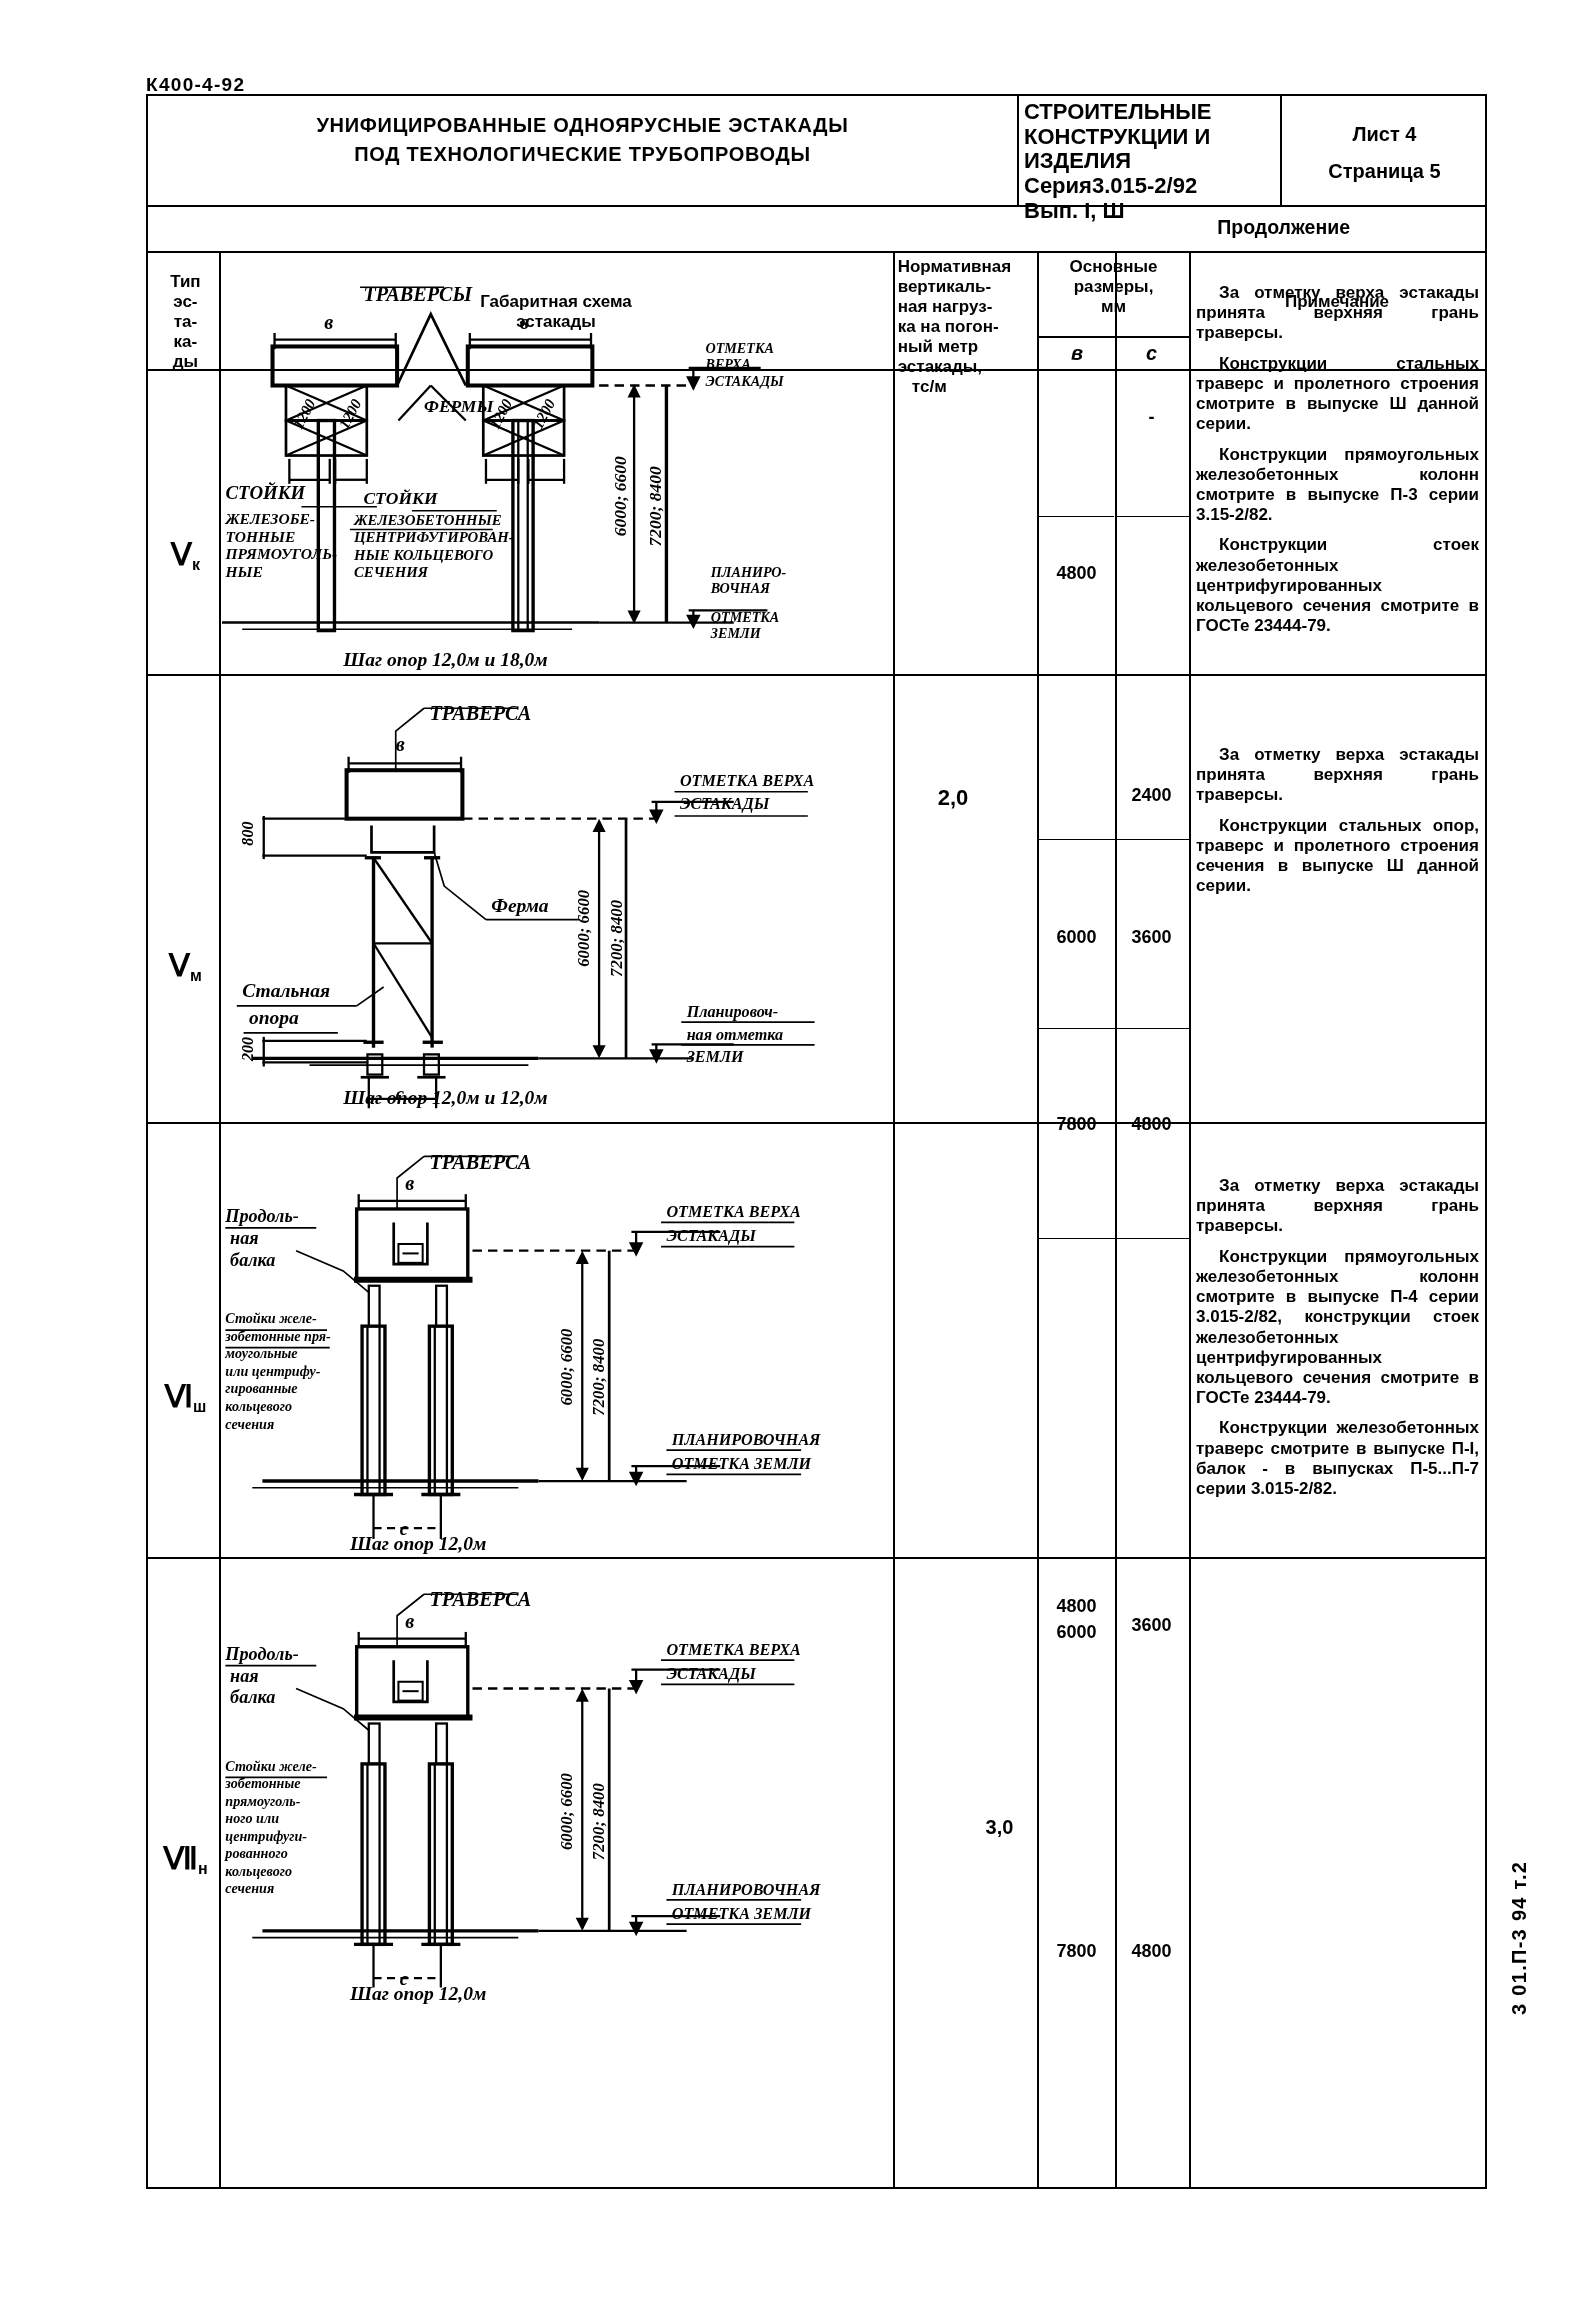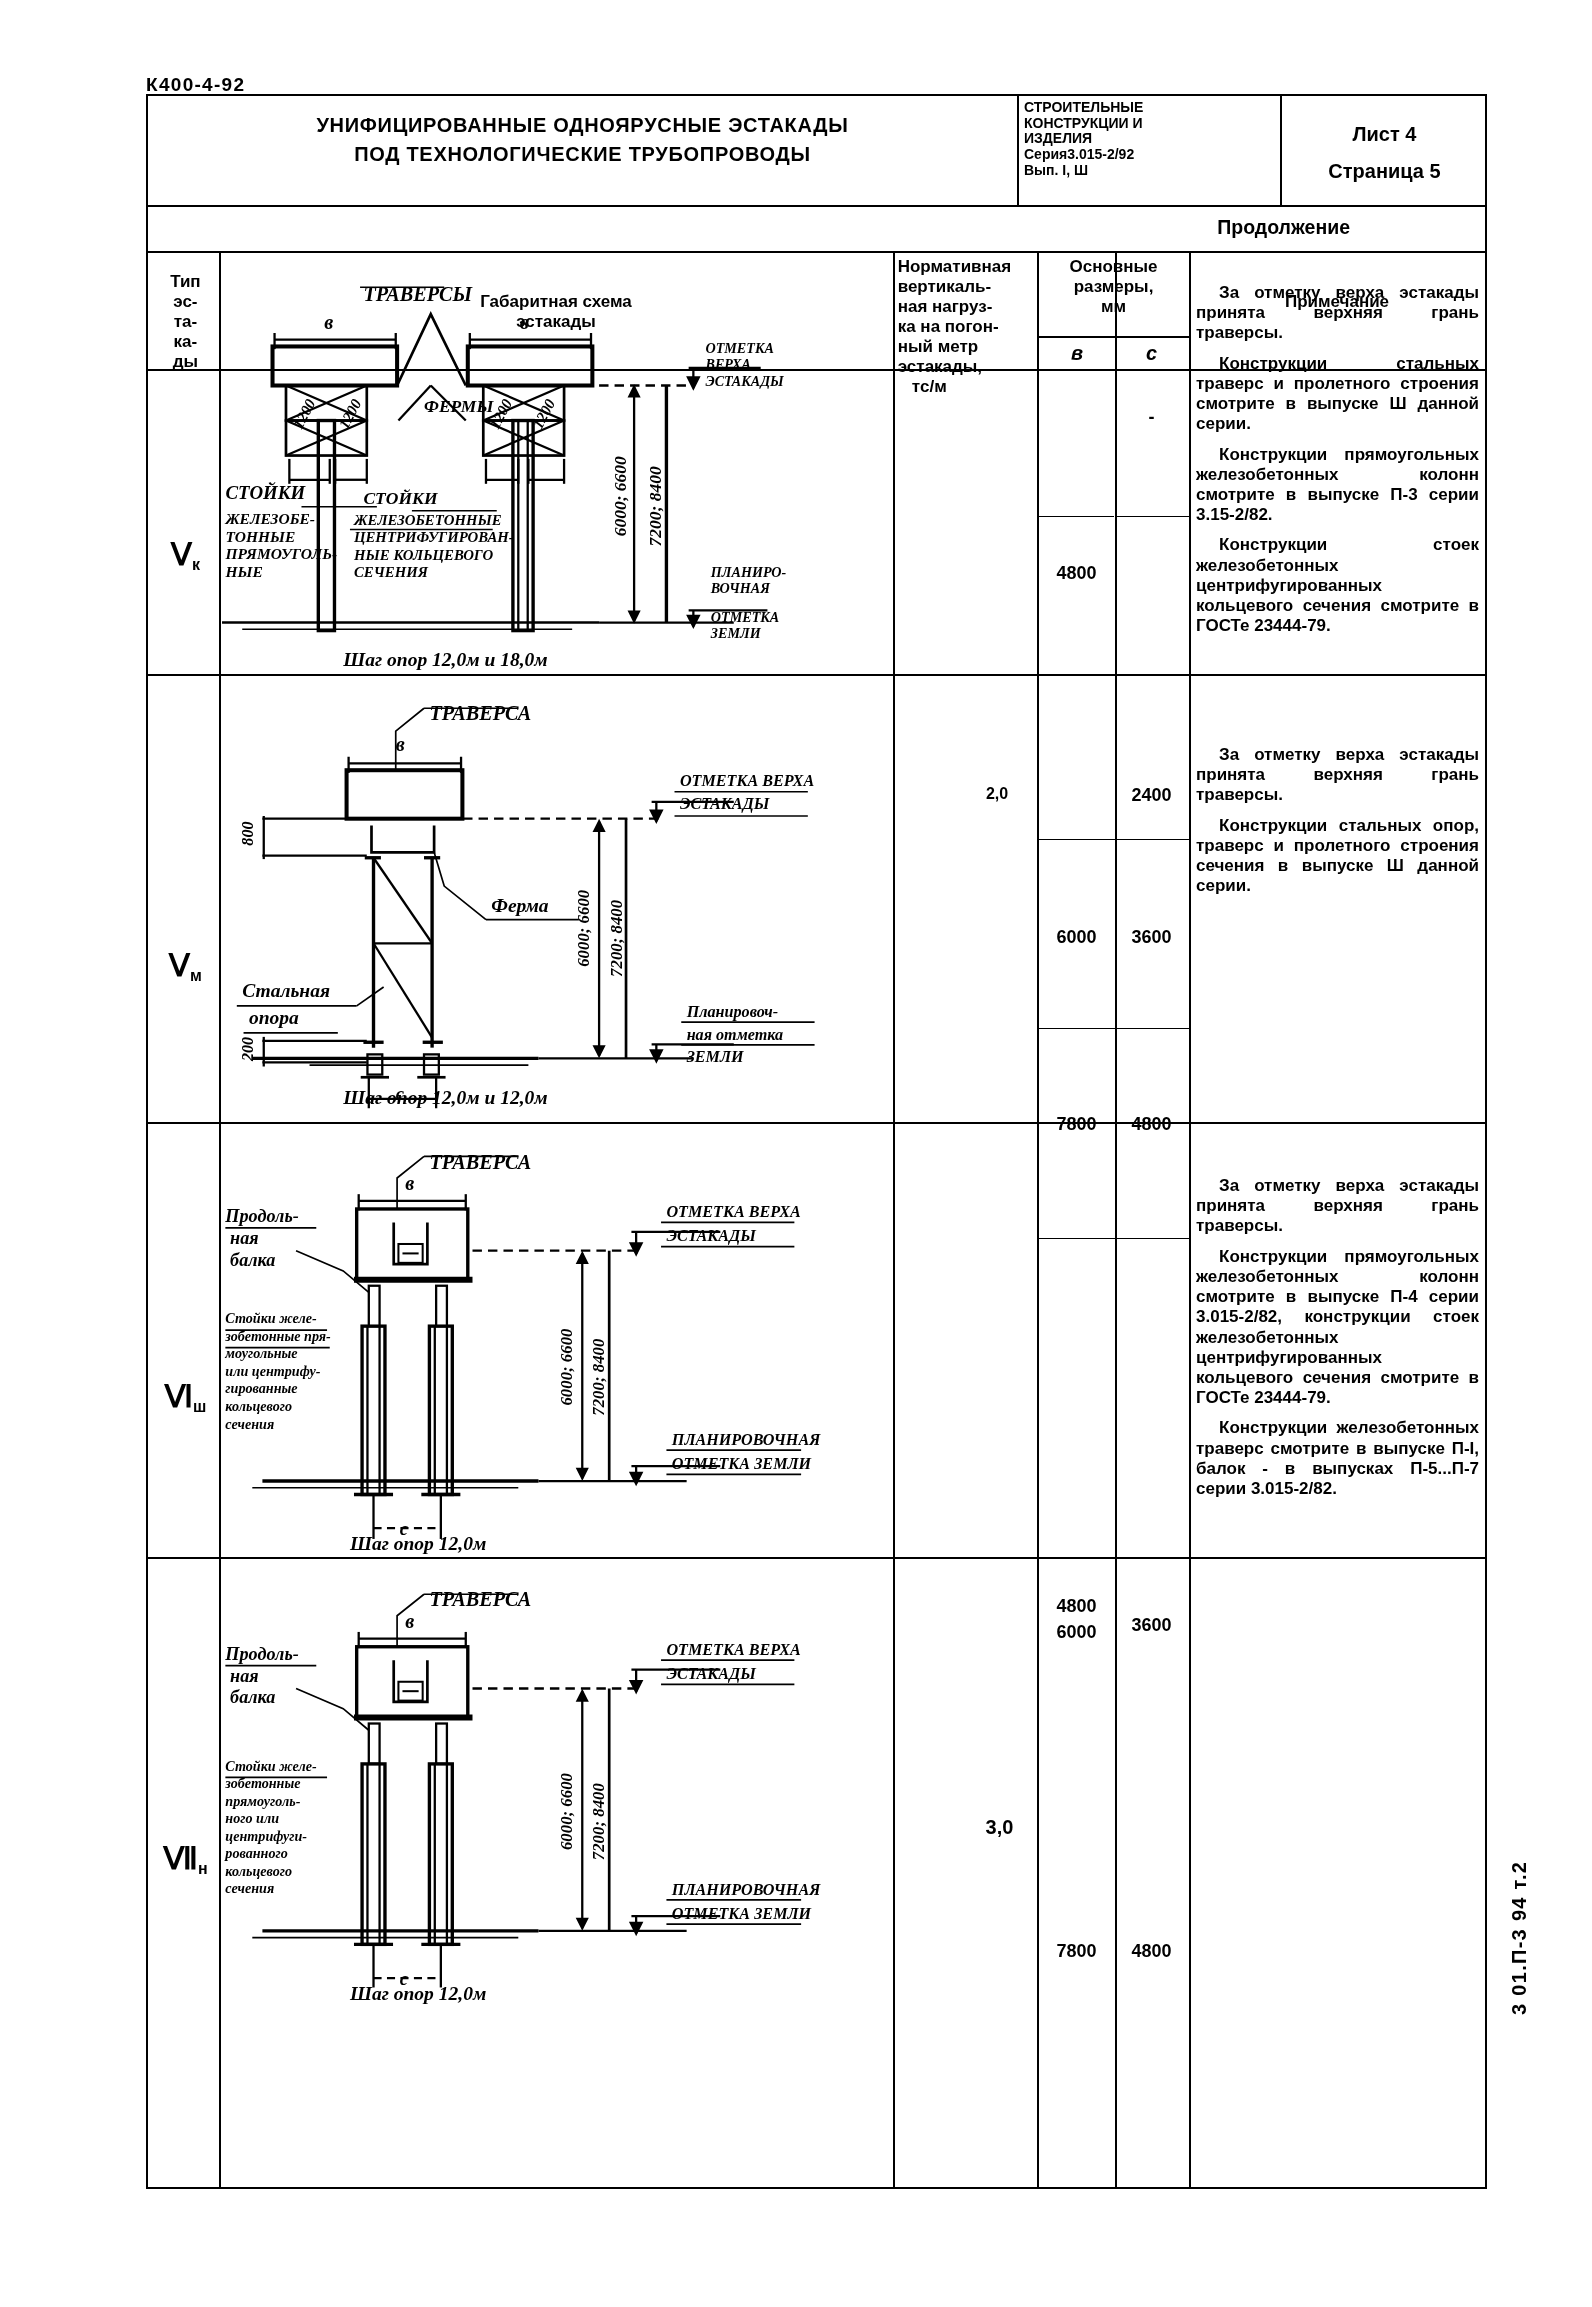--- a/index.html
+++ b/index.html
@@ -12,21 +12,21 @@
   
   .frame{position:absolute;left:130px;top:94px;width:1341px;height:2095px;
     border:2.7px solid #000;box-sizing:border-box;}
 
   
   .hdr{position:absolute;left:0;top:0;width:100%;height:111px;border-bottom:2.7px solid #000;box-sizing:border-box;}
   .hdr-title{position:absolute;left:0;top:15px;width:869px;text-align:center;
     font-size:20px;font-weight:bold;letter-spacing:0.7px;line-height:1.45;}
   .hdr-v1{position:absolute;left:869px;top:0;width:0;height:111px;border-left:2.7px solid #000;}
   .hdr-v2{position:absolute;left:1132px;top:0;width:0;height:111px;border-left:2.7px solid #000;}
-  .hdr-mid{position:absolute;left:876px;top:4px;width:251px;font-size:14px;font-weight:bold;line-height:1.12;}
+  .hdr-mid{position:absolute;left:876px;top:4px;width:251px;font-size:22px;font-weight:bold;line-height:1.12;}
   .hdr-right{position:absolute;left:1139px;top:20px;width:195px;text-align:center;font-size:20px;
     font-weight:bold;line-height:1.85;}
 
   
   .contin{position:absolute;left:0;top:111px;width:100%;height:46px;border-bottom:2.7px solid #000;box-sizing:border-box;}
   .contin span{position:absolute;right:135px;top:9.4px;font-size:19.5px;font-weight:bold;}
 
   
   .tbl{position:absolute;left:0;top:157px;width:100%;height:1936px;}
   .col{position:absolute;top:0;height:100%;border-left:2px solid #000;box-sizing:border-box;}
@@ -351,21 +351,21 @@
             <line x1="672" y1="196" x2="870" y2="196"></line>
             <line x1="682" y1="502" x2="880" y2="502"></line>
             <line x1="682" y1="536" x2="880" y2="536"></line>
           </g>
           <g font-family="'Liberation Serif',serif" font-style="italic" font-weight="bold" fill="#000">
             <text x="180" y="624" font-size="29">Шаг опор 12,0м и 12,0м</text>
           </g>
         </svg>
       </div>
 
-      <div class="cell" style="left:746px;top:532px;width:118px;font-size:16px;margin-left:44px;">2,0</div>
+      <div class="cell" style="left:746px;top:532px;width:118px;font-size:22px;">2,0</div>
       <div class="cell" style="left:968px;top:532px;width:71px;">2400</div>
 
       <div class="notecell" style="top:492px;">
         <p>За отметку верха эстакады принята верхняя грань траверсы.</p>
         <p>Конструкции стальных опор, траверс и пролетного строения сечения в выпуске Ш данной серии.</p>
       </div>
 
       <div class="typecell" style="top:1125px;">
         <span>Ⅵ</span><sub>ш</sub>
       </div>

